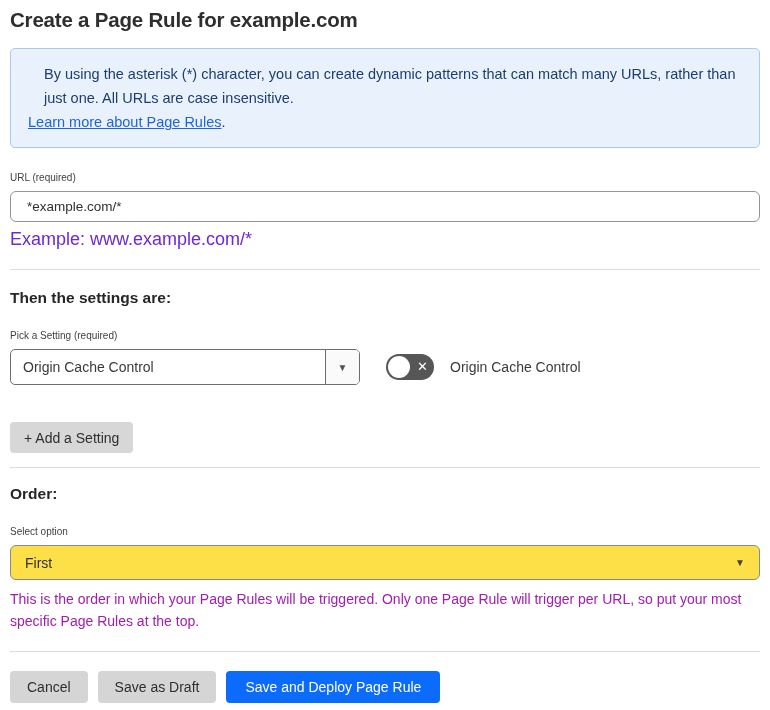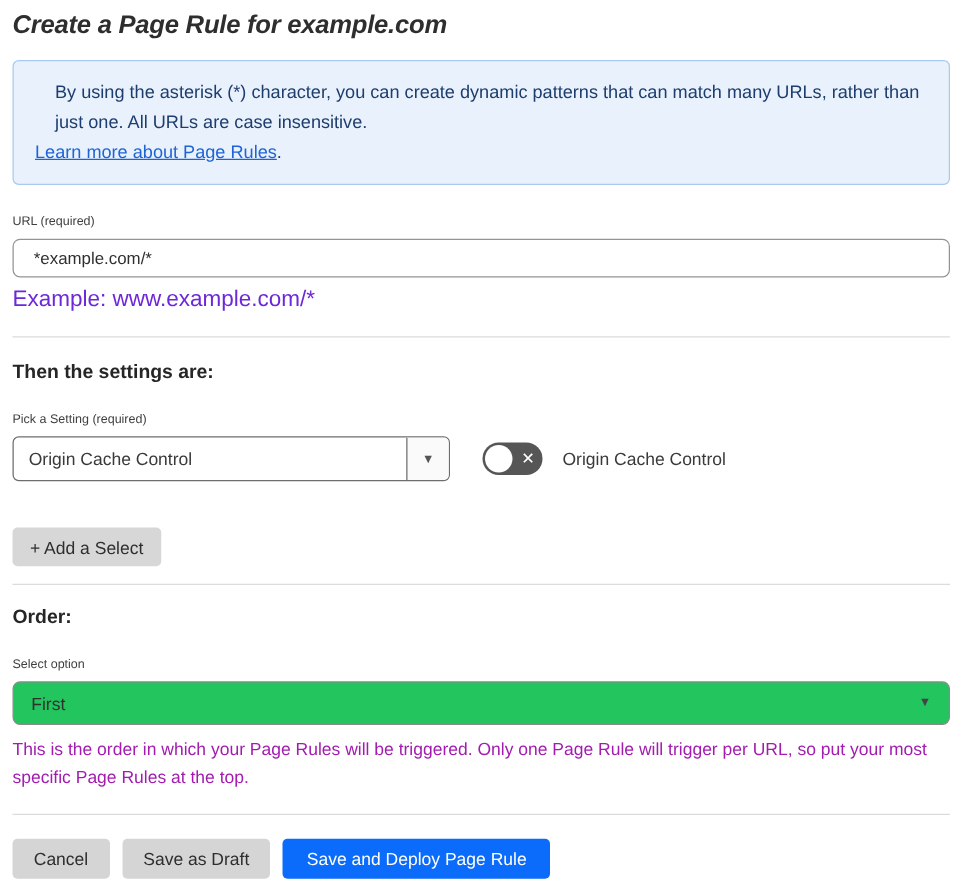--- a/index.html
+++ b/index.html
@@ -11,21 +11,20 @@
     color: #333333;
   }
   .container { padding: 8px 10px 0 10px; }
 
   .page-title {
     font-size: 20.5px;
     font-weight: 700;
     color: #2e2e2e;
     margin: 0 0 16px 0;
     letter-spacing: -0.2px;
-    font-style: italic;
   }
 
   
   .info-box {
     background: #e9f2fc;
     border: 1px solid #a9c9ef;
     border-radius: 5px;
     padding: 13px 17px;
     color: #1d3d6e;
     font-size: 14.5px;
@@ -160,21 +159,21 @@
 
   
   .select-full {
     display: flex;
     align-items: center;
     justify-content: space-between;
     width: 100%;
     height: 35px;
     border: 1px solid #8a8a8a;
     border-radius: 6px;
-    background: #22c55e;
+    background: #fde047;
     padding: 0 14px;
     cursor: pointer;
   }
   .select-full .select-value { font-size: 14px; color: #2f2f2f; }
   .select-full .select-caret { color: #444444; font-size: 10px; }
 
   .order-help {
     font-size: 14px;
     line-height: 22px;
     color: #a21caf;
@@ -232,21 +231,21 @@
         <span>▼</span>
       </div>
     </div>
     <div class="toggle">
       <span class="toggle-knob"></span>
       <span class="toggle-x">✕</span>
     </div>
     <div class="toggle-label">Origin Cache Control</div>
   </div>
 
-  <button class="add-setting-btn">+ Add a Select</button>
+  <button class="add-setting-btn">+ Add a Setting</button>
 
   <hr class="divider divider-tight-top">
 
   <h2 class="section-heading">Order:</h2>
 
   <div class="field-label">Select option</div>
 
   <div class="select-full">
     <span class="select-value">First</span>
     <span class="select-caret">▼</span>

